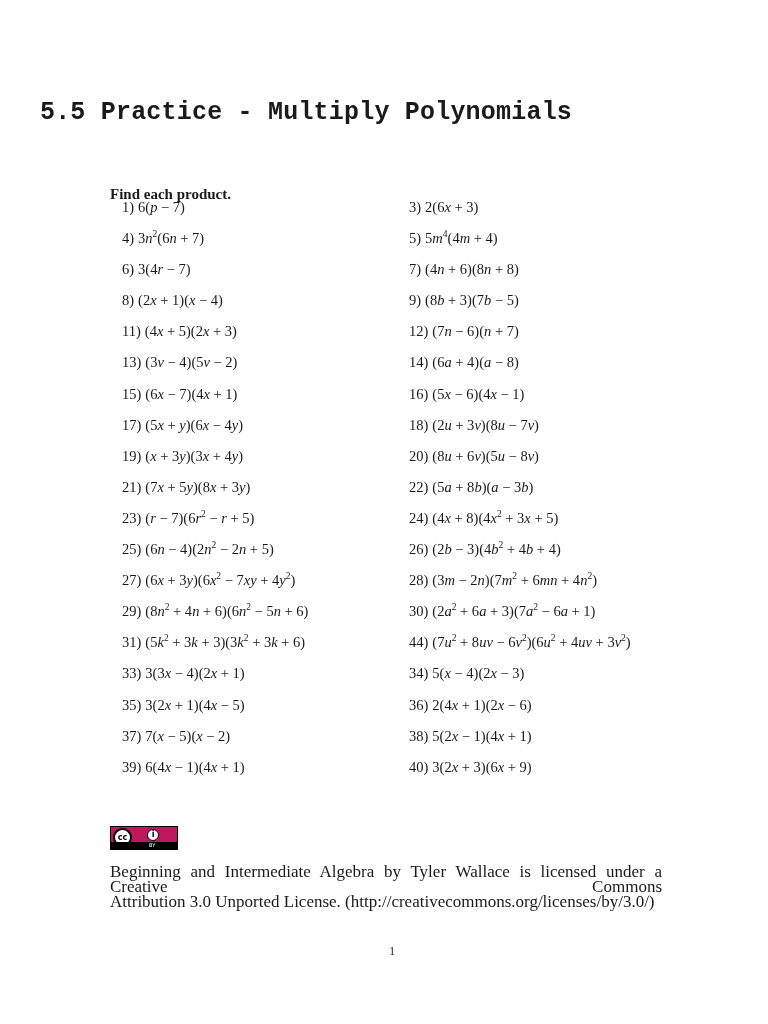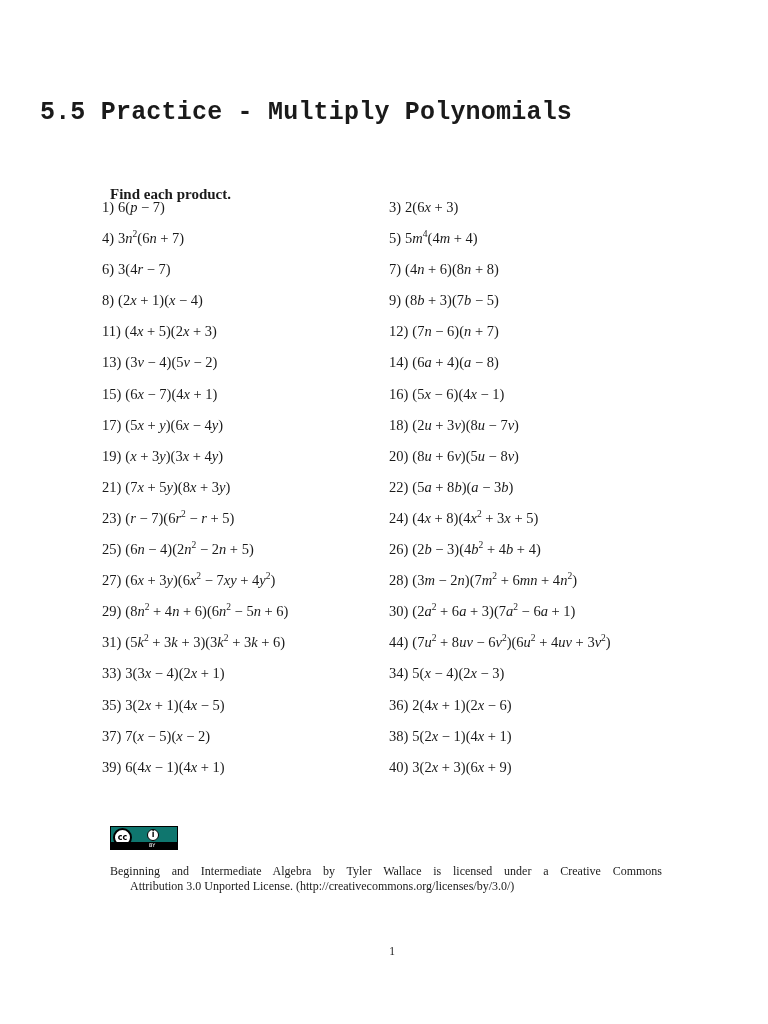--- a/index.html
+++ b/index.html
@@ -31,21 +31,21 @@
       top: 166px;
       left: 110px;
       font-family: "Liberation Serif", "DejaVu Serif", serif;
       font-size: 15px;
       font-weight: bold;
       margin-top: 20px;
     }
     .problems {
       position: absolute;
       top: 197px;
-      left: 102px;
+      left: 122px;
       width: 560px;
       display: grid;
       grid-template-columns: 287px 273px;
       grid-auto-rows: 31.1px;
     }
     .problem {
       font-family: "Liberation Serif", "DejaVu Serif", serif;
       font-size: 14.5px;
       white-space: nowrap;
       line-height: 20px;
@@ -64,21 +64,21 @@
       font-size: 9.5px;
       line-height: 0;
       vertical-align: 6px;
     }
     .cc-badge {
       position: absolute;
       top: 826px;
       left: 110px;
       width: 68px;
       height: 24px;
-      background: #0f766e;
+      background: #be185d;
       border: 1px solid #000;
       box-sizing: border-box;
       overflow: hidden;
     }
     .cc-badge .bottom-band {
       position: absolute;
       left: 0;
       bottom: 0;
       width: 100%;
       height: 7px;
@@ -126,33 +126,32 @@
       line-height: 9px;
       text-align: center;
       color: #000;
     }
     .license-text {
       position: absolute;
       top: 864px;
       left: 110px;
       width: 552px;
       font-family: "Liberation Serif", "DejaVu Serif", serif;
-      font-size: 12px;
+      font-size: 17px;
       line-height: 15px;
       text-align: justify;
       text-align-last: left;
     }
     .license-text .line1 {
       display: block;
       text-align: justify;
       text-align-last: justify;
     }
     .license-text .line2 {
       display: block;
-      margin-left: 20px;
     }
     .page-number {
       position: absolute;
       top: 945px;
       left: 0;
       width: 784px;
       text-align: center;
       font-family: "Liberation Serif", "DejaVu Serif", serif;
       font-size: 11.5px;
     }

